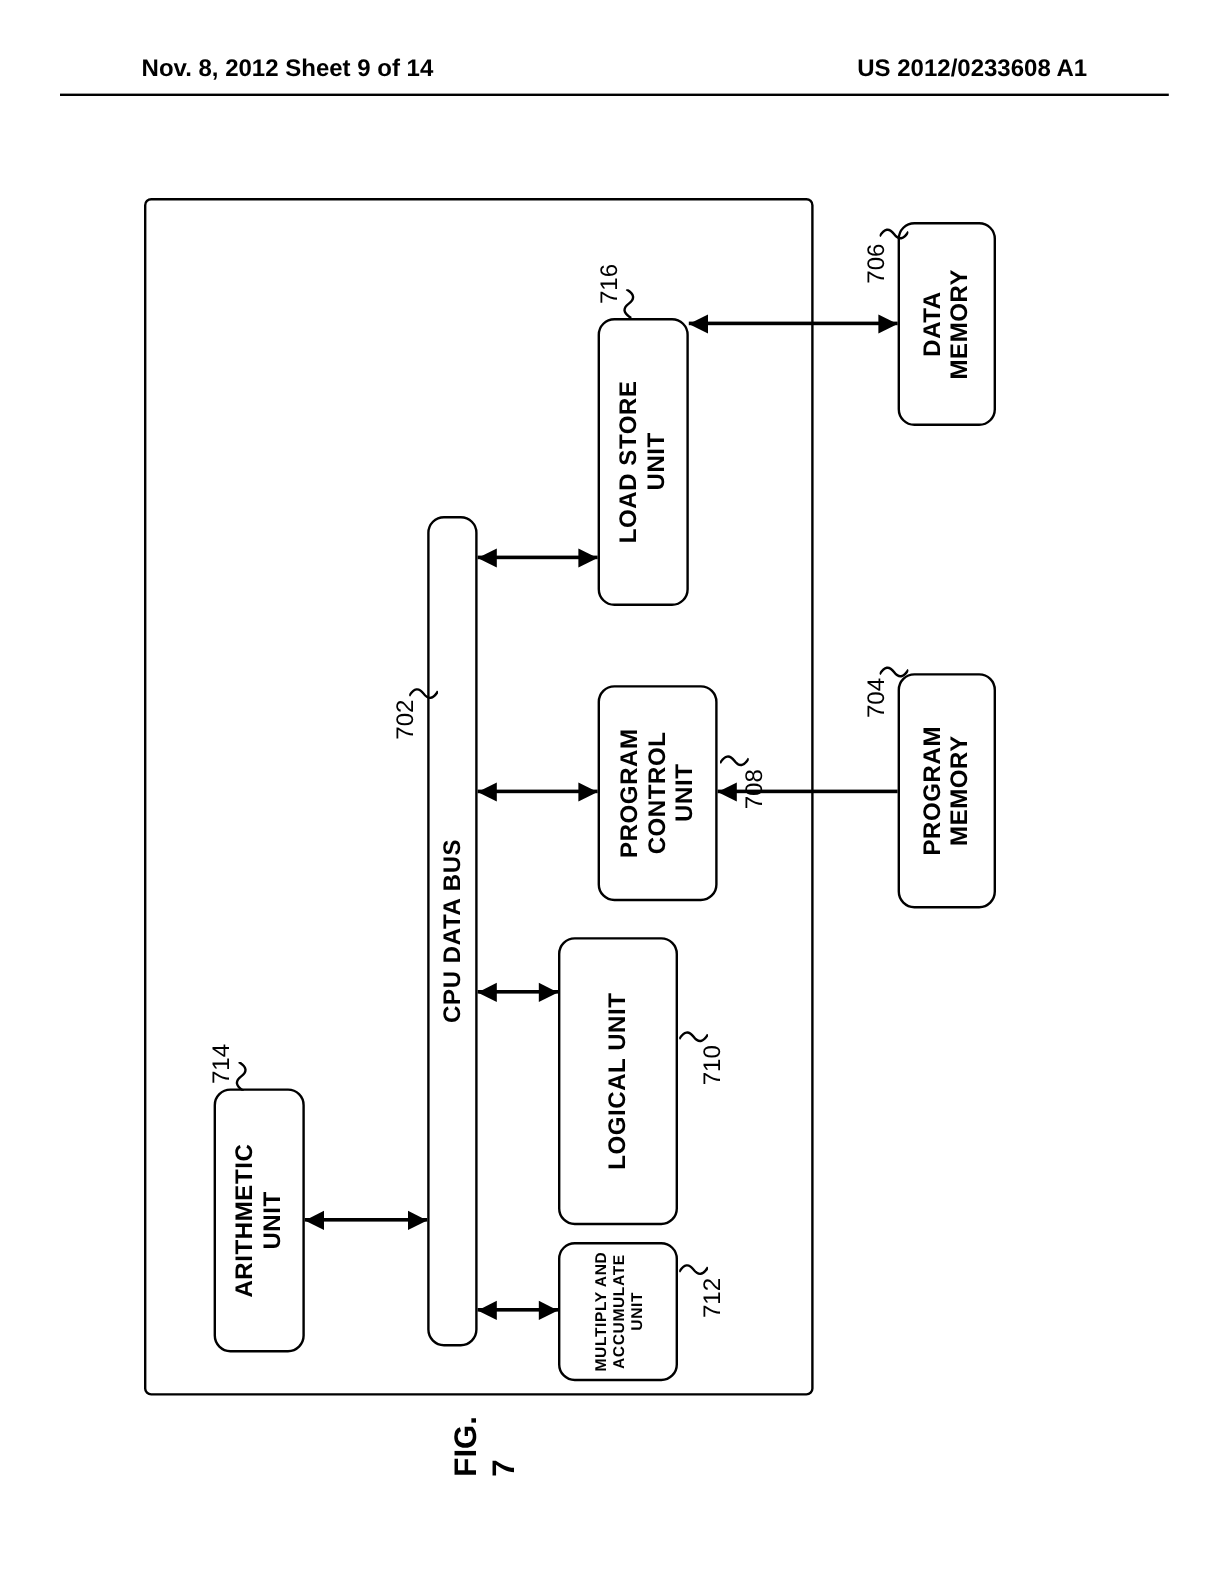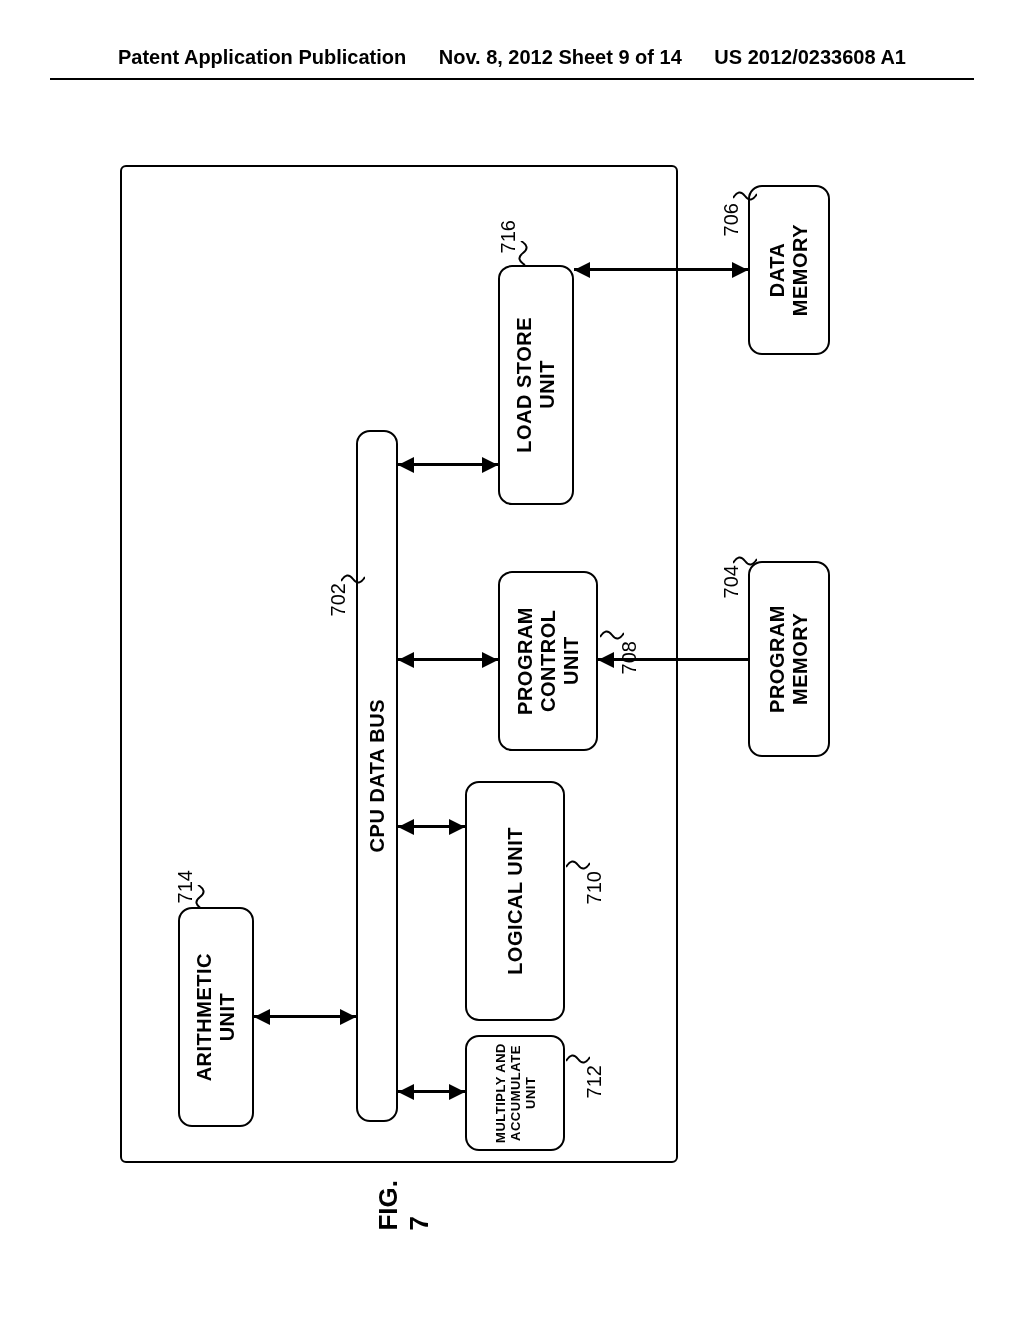--- a/index.html
+++ b/index.html
@@ -89,21 +89,20 @@
     position: absolute;
     width: 24px;
     height: 12px;
   }
   .tilde svg { width: 100%; height: 100%; }
 </style>
 </head>
 <body>
 
 <div class="header" data-name="page-header">
-  <span data-name="header-left">Patent Application Publication</span>
   <span data-name="header-center">Nov. 8, 2012  Sheet 9 of 14</span>
   <span data-name="header-right">US 2012/0233608 A1</span>
 </div>
 <div class="hr" data-name="header-rule"></div>
 
 <div class="diagram" data-name="figure-7-diagram">
 
   <div class="box" data-name="cpu-container" style="left:0; top:0; width:560; height:1000px; border-radius:6px; background:transparent;"></div>
 
   <div class="box" data-name="data-memory-block" style="left:627px; top:20px; width:82px; height:170px;">

